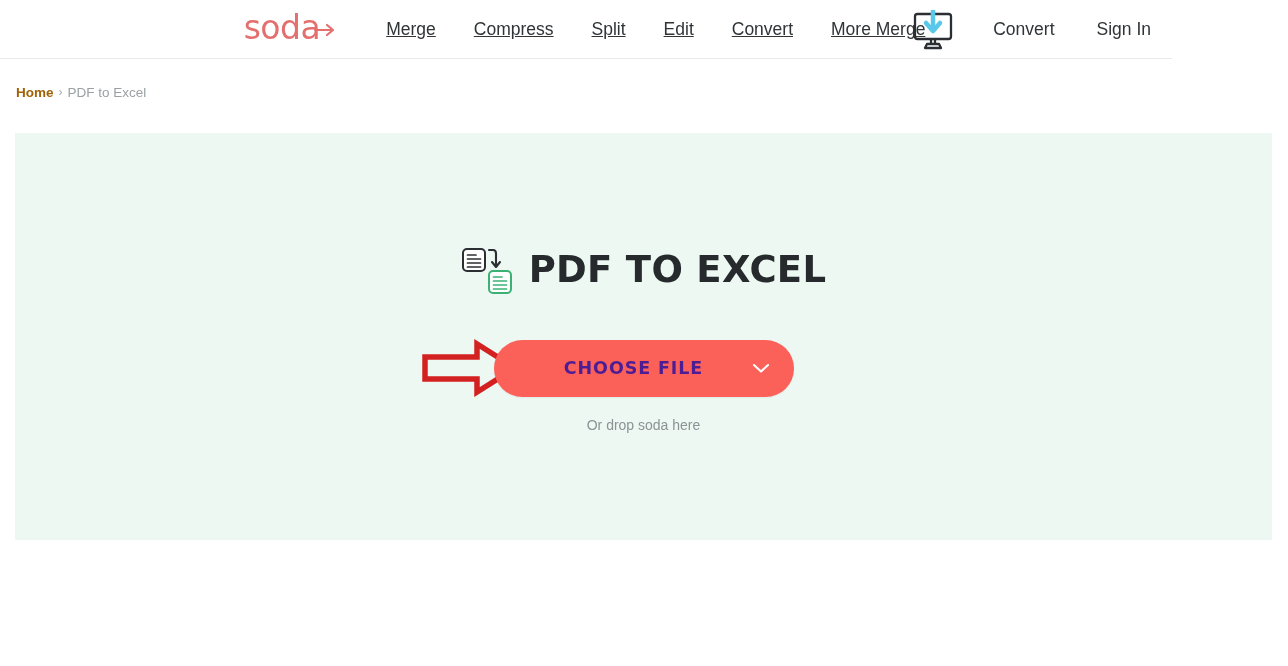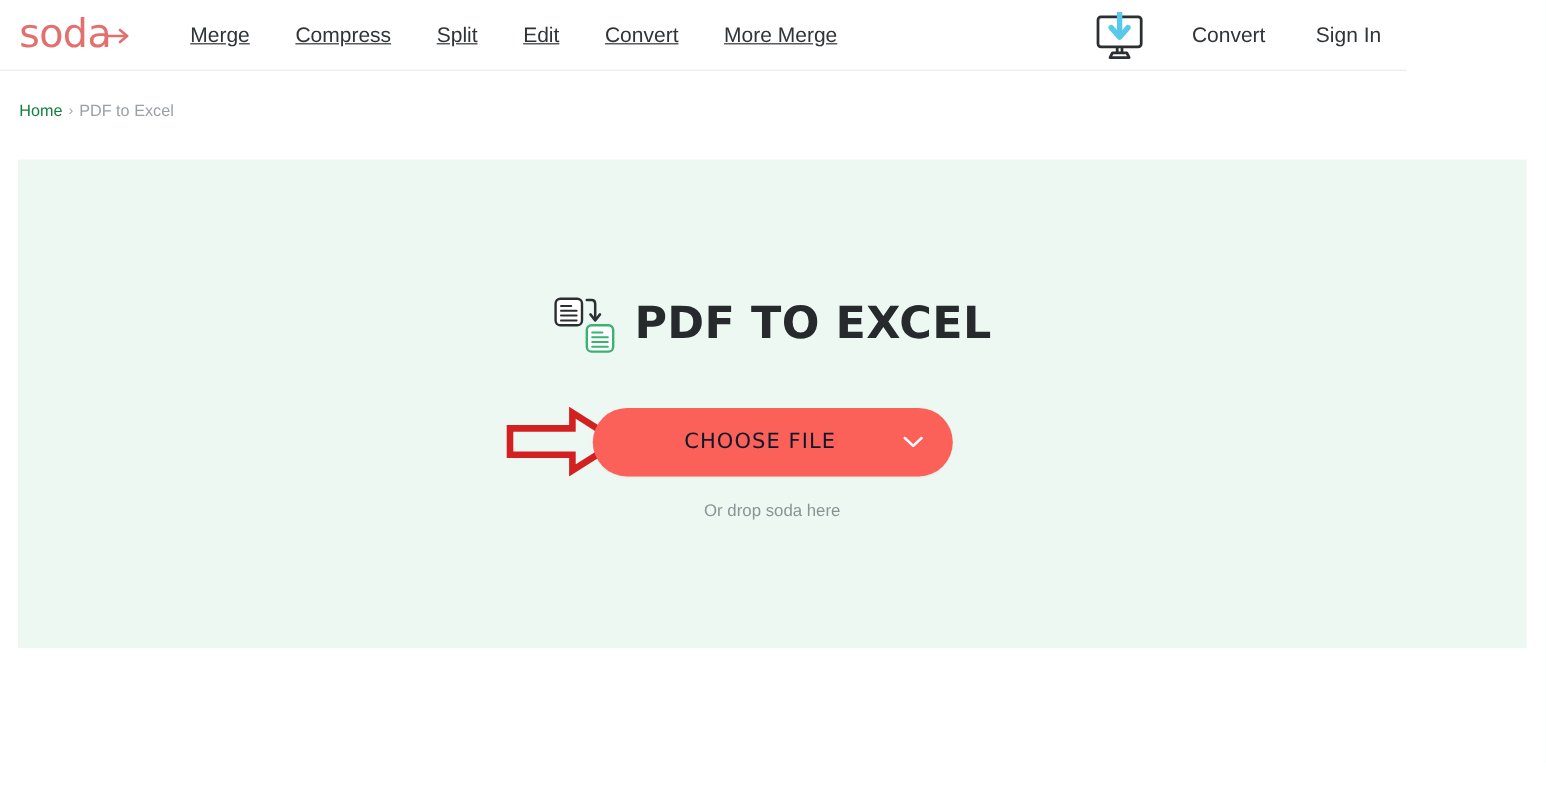--- a/index.html
+++ b/index.html
@@ -19,20 +19,21 @@
 
   
   .header {
     position: relative;
     width: 1172px;
     height: 59px;
     background: #ffffff;
     border-bottom: 1px solid #e9eaec;
     display: flex;
     align-items: center;
+    justify-content: center;
   }
   .logo {
     margin-left: 16px;
     display: flex;
     align-items: center;
     height: 40px;
     cursor: pointer;
     user-select: none;
   }
   .logo-text {
@@ -99,23 +100,24 @@
     margin: 0;
     padding: 26px 0 0 16px;
     font-size: 13.5px;
     color: #8e9296;
     display: flex;
     align-items: center;
     gap: 5px;
     height: 40px;
   }
   .breadcrumb a {
-    color: #15803d;
+    color: #a16207;
     text-decoration: none;
     cursor: pointer;
+    font-weight: bold;
   }
   .breadcrumb-sep { color: #a8acb0; font-size: 12px; }
   .breadcrumb-current { color: #9aa0a4; }
 
   
   .panel {
     position: absolute;
     left: 15px;
     top: 133px;
     width: 1257px;
@@ -183,23 +185,23 @@
     background: #fb6059;
     border: none;
     display: flex;
     align-items: center;
     justify-content: center;
     cursor: pointer;
     box-shadow: 0 1px 2px rgba(0,0,0,0.05);
   }
   .choose-btn-label {
     font-family: "DejaVu Sans", sans-serif;
-    color: #0f172a;
+    color: #4c1d95;
     font-size: 17.5px;
-    font-weight: 400;
+    font-weight: 700;
     letter-spacing: 0.9px;
     position: relative;
     left: -10px;
   }
   .choose-btn-chevron {
     position: absolute;
     right: 24px;
     top: 50%;
     transform: translateY(-50%);
     display: flex;

